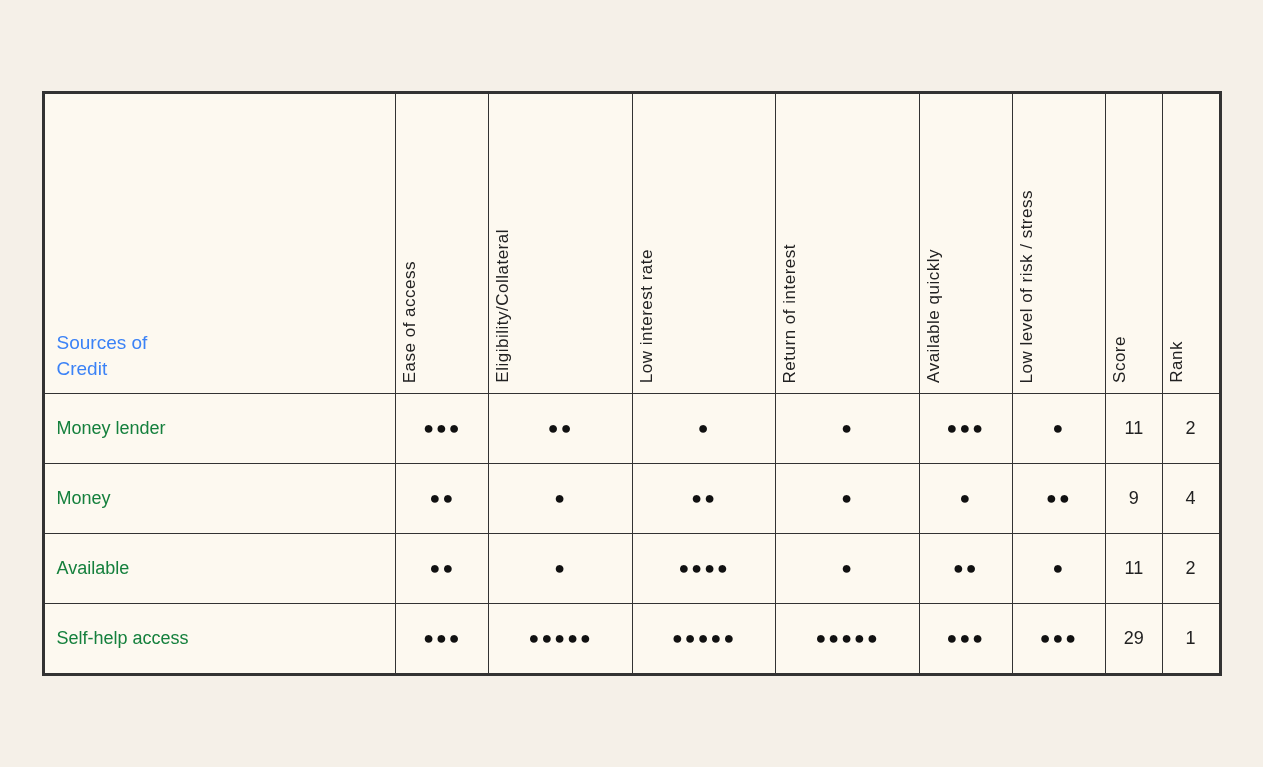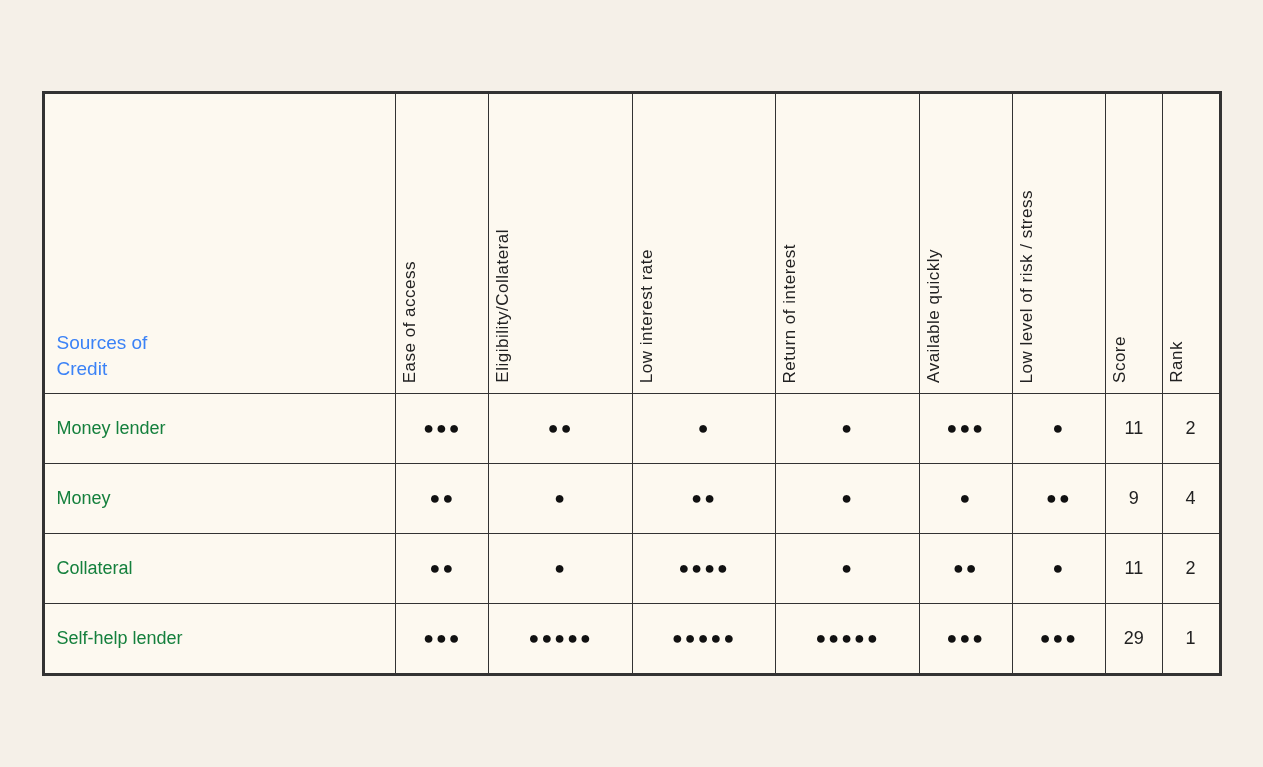--- a/index.html
+++ b/index.html
@@ -156,32 +156,32 @@
           <td><span class="dots">●●</span></td>
           <td><span class="dots">●</span></td>
           <td><span class="dots">●●</span></td>
           <td><span class="dots">●</span></td>
           <td><span class="dots">●</span></td>
           <td><span class="dots">●●</span></td>
           <td class="score-cell">9</td>
           <td class="rank-cell">4</td>
         </tr>
         <tr class="data-row">
-          <td class="source-cell"><span class="source-cell-text" style="white-space: pre-line;">Collateral</span></td>
+          <td class="source-cell"><span class="source-cell-text" style="white-space: pre-line;">Available</span></td>
           <td><span class="dots">●●</span></td>
           <td><span class="dots">●</span></td>
           <td><span class="dots">●●●●</span></td>
           <td><span class="dots">●</span></td>
           <td><span class="dots">●●</span></td>
           <td><span class="dots">●</span></td>
           <td class="score-cell">11</td>
           <td class="rank-cell">2</td>
         </tr>
         <tr class="data-row">
-          <td class="source-cell"><span class="source-cell-text" style="white-space: pre-line;">Self-help lender</span></td>
+          <td class="source-cell"><span class="source-cell-text" style="white-space: pre-line;">Self-help access</span></td>
           <td><span class="dots">●●●</span></td>
           <td><span class="dots">●●●●●</span></td>
           <td><span class="dots">●●●●●</span></td>
           <td><span class="dots">●●●●●</span></td>
           <td><span class="dots">●●●</span></td>
           <td><span class="dots">●●●</span></td>
           <td class="score-cell">29</td>
           <td class="rank-cell">1</td>
         </tr>
       </tbody>

